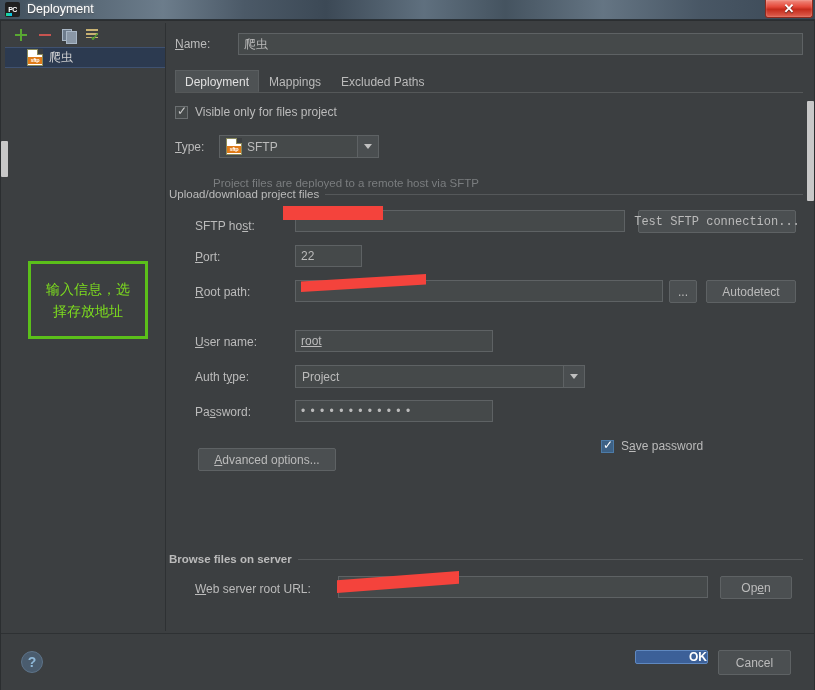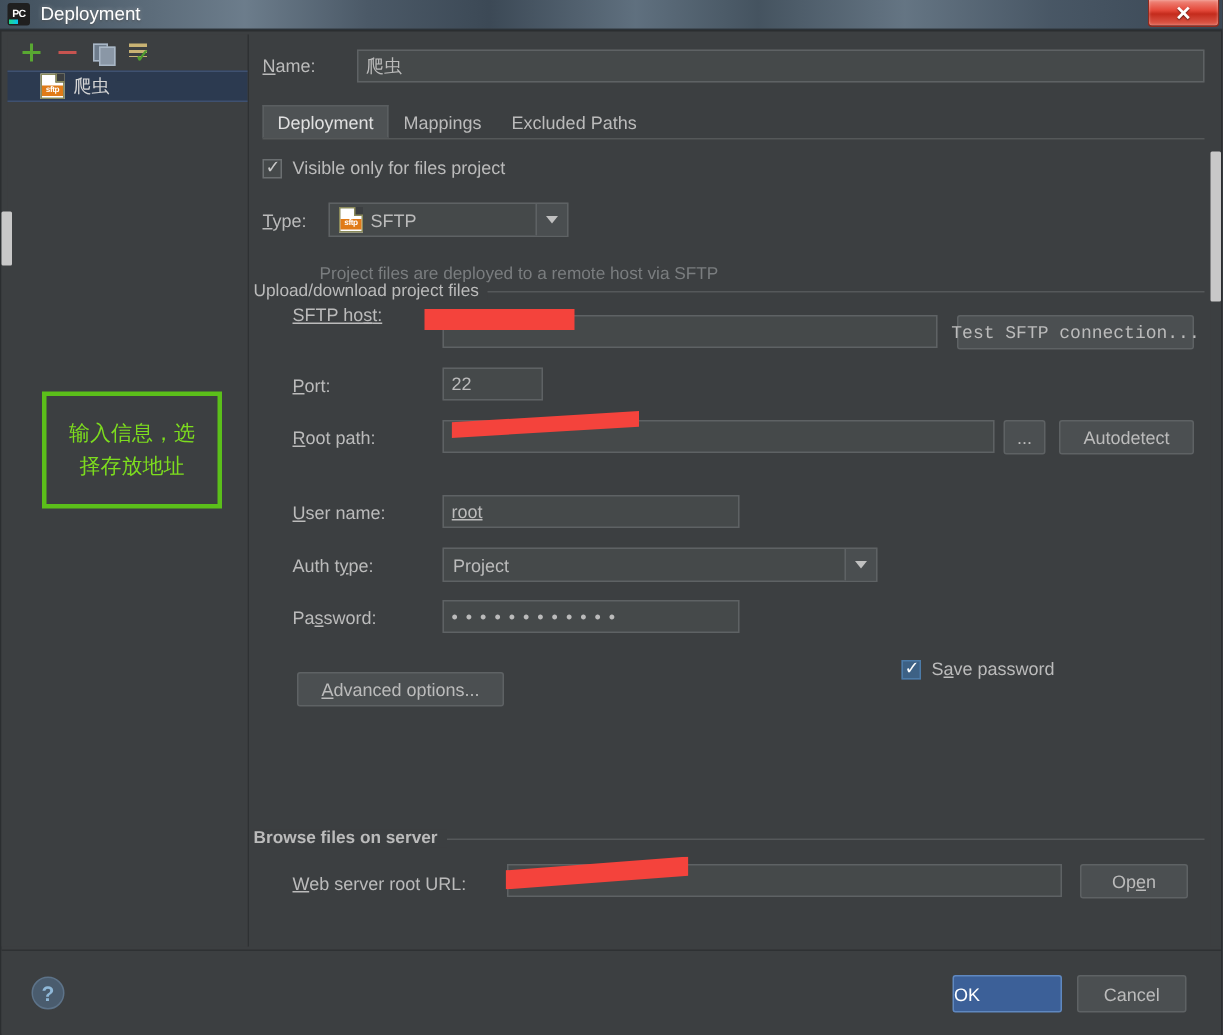--- a/index.html
+++ b/index.html
@@ -461,28 +461,28 @@
     color: #8fb8d8;
     font-size: 14px;
     font-weight: bold;
     display: flex; align-items: center; justify-content: center;
     cursor: pointer;
     box-sizing: border-box;
   }
   .btn-ok {
     position: absolute;
     left: 634px; top: 16px;
-    width: 73px; height: 25px;
+    width: 73px; height: 14px;
     background: #3c6098;
     border: 1px solid #5f88c0;
     border-radius: 2px;
     color: #ffffff;
     font-size: 12px;
-    font-weight: normal;
-    display: flex; align-items: center; justify-content: flex-start;
+    font-weight: bold;
+    display: flex; align-items: center; justify-content: flex-end;
     cursor: pointer;
     box-sizing: border-box;
   }
   .btn-cancel {
     position: absolute;
     left: 717px; top: 16px;
     width: 73px; height: 25px;
     background: #4b4f51;
     border: 1px solid #5e6264;
     border-radius: 2px;
@@ -570,21 +570,21 @@
         </span>
         <span class="arrow-box">
           <span class="arrow"></span>
         </span>
       </div>
       <span class="hint" style="left:46px; top:154px;">Project files are deployed to a remote host via SFTP</span>
 
       <span class="group-title" style="left:2px; top:165px;">Upload/download project files</span>
       <div class="group-line" style="left:150px; top:171px; width:486px;"></div>
 
-      <span class="f-label" style="left:28px; top:180px;text-decoration:underline;">SFTP ho<u>s</u>t:</span>
+      <span class="f-label" style="left:28px; top:196px;">SFTP ho<u>s</u>t:</span>
       <input class="txt" type="text" style="position: absolute; left: 128px; top: 187px; width: 330px;" value="">
       <div class="redact" style="left:116px; top:183px; width:100px; height:14px;"></div>
       <div class="btn" style="left:471px; top:187px; width:158px;font-family:Liberation Mono, monospace;">
         <span>Test SFTP connection...</span>
       </div>
 
       <span class="f-label" style="left:28px; top:227px;"><u>P</u>ort:</span>
       <input class="txt" type="text" style="position: absolute; left: 128px; top: 222px; width: 67px;" value="22">
 
       <span class="f-label" style="left:28px; top:262px;"><u>R</u>oot path:</span>

